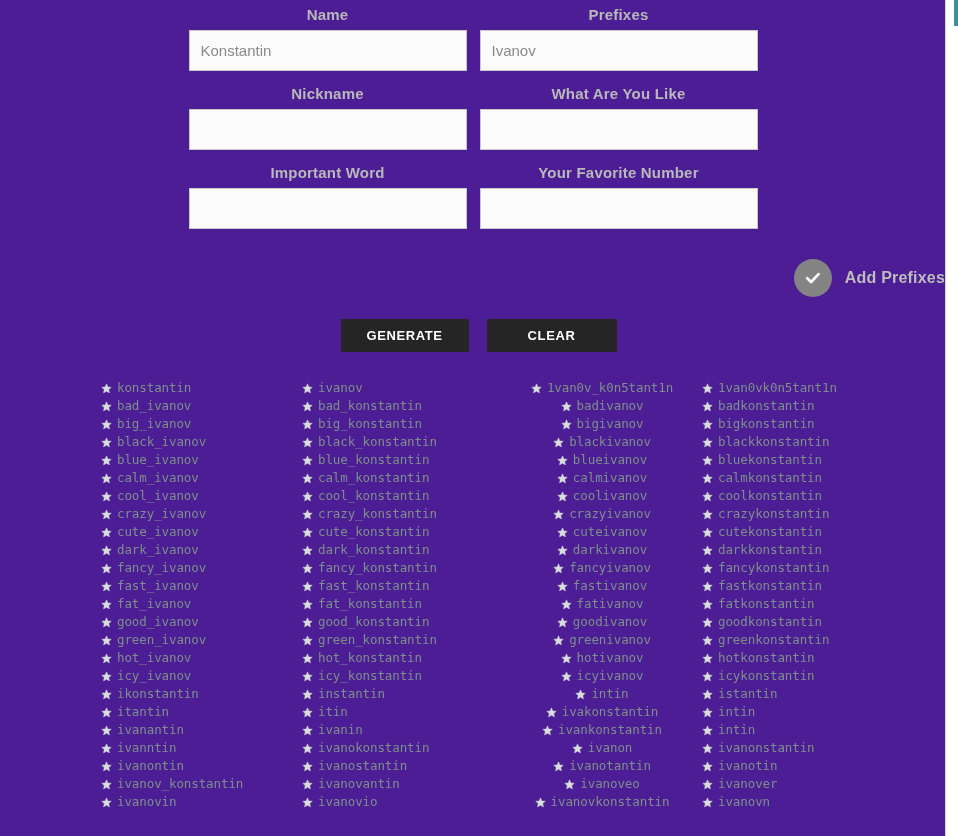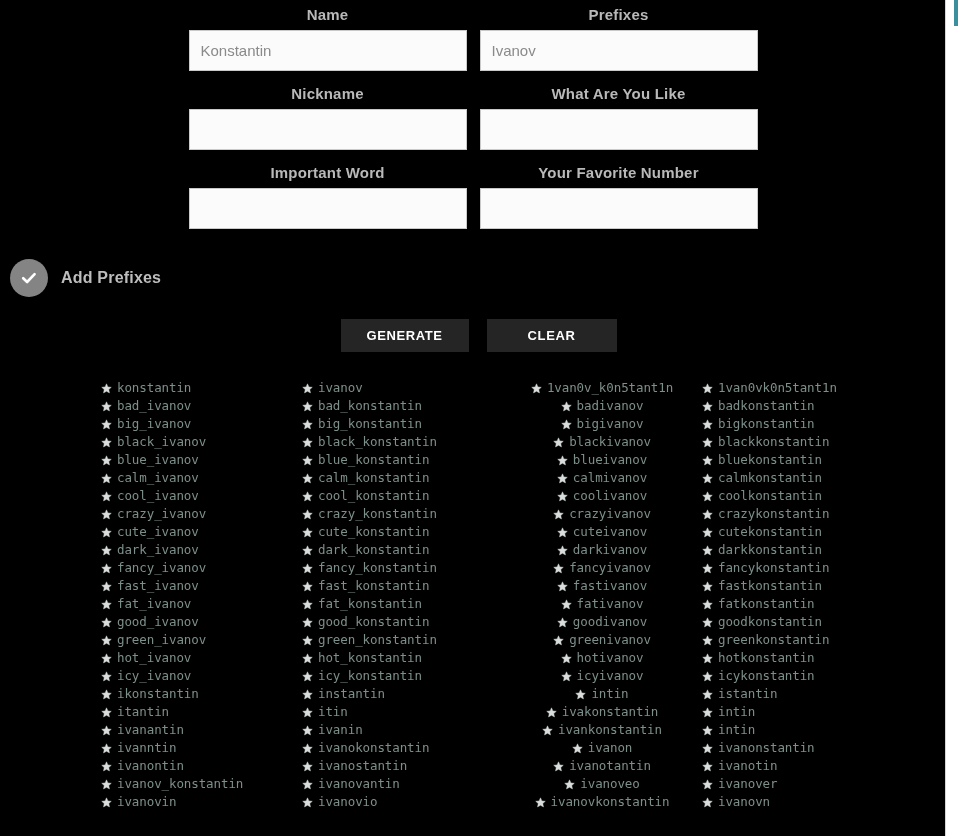--- a/index.html
+++ b/index.html
@@ -10,21 +10,21 @@
     width: 958px;
     height: 836px;
     overflow: hidden;
     background: #ffffff;
     font-family: "Liberation Sans", sans-serif;
   }
   #page {
     position: relative;
     width: 958px;
     height: 836px;
-    background: #000000;
+    background: #4c1d95;
     overflow: hidden;
   }
 
   
   .scrollbar-track {
     position: absolute;
     top: 0;
     right: 0;
     width: 13px;
     height: 836px;
@@ -80,25 +80,25 @@
     padding: 0 11px;
     outline: none;
     border-radius: 0;
   }
   .field-input::placeholder { color: #c4c4c4; }
 
   
   .prefix-row {
     display: flex;
     align-items: center;
-    justify-content: flex-start;
+    justify-content: flex-end;
     gap: 13px;
     margin-top: 16px;
     margin-bottom: 0;
-    padding-left: 10px;
+    padding-left: 19px;
   }
   .check-circle {
     width: 38px;
     height: 38px;
     border-radius: 50%;
     background: #848484;
     display: flex;
     align-items: center;
     justify-content: center;
     cursor: pointer;

